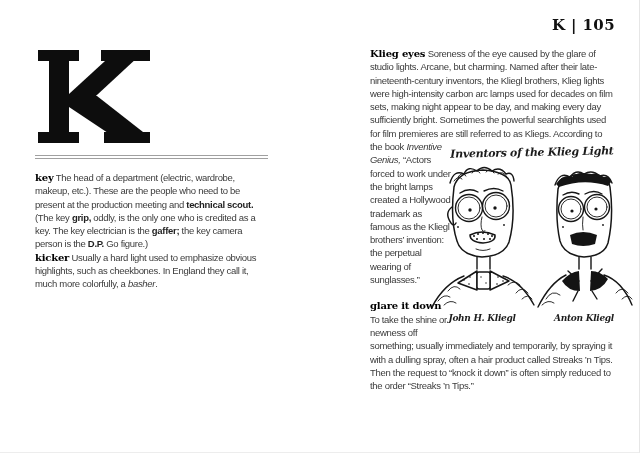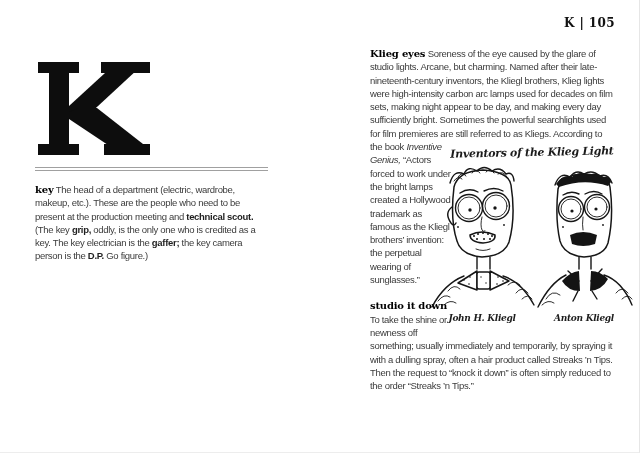--- a/index.html
+++ b/index.html
@@ -4,24 +4,24 @@
 <style>
   html,body{margin:0;padding:0;}
   body{
     width:640px;height:453px;background:#ffffff;position:relative;overflow:hidden;
     font-family:"Liberation Sans",sans-serif;color:#3b3b3b;
     -webkit-font-smoothing:antialiased;
   }
   .page{position:absolute;inset:0;background:#fff;border-right:1px solid #e6e6e6;border-bottom:1px solid #ededed;}
   .pagenum{
     position:absolute;top:16px;right:24px;
-    font-family:"DejaVu Serif",serif;font-weight:bold;font-size:12px;color:#111;
+    font-family:"DejaVu Serif",serif;font-weight:bold;font-size:15px;color:#111;
     letter-spacing:0.4px;
   }
-  .col-left{position:absolute;left:35px;top:12px;width:233px;}
+  .col-left{position:absolute;left:35px;top:0;width:233px;}
   .col-right{position:absolute;left:370px;top:47px;width:246px;}
   .bigk{display:block;margin:50px 0 0 3px;}
   .rule{margin-top:12px;height:2px;border-top:1px solid #a0a0a0;border-bottom:1px solid #a0a0a0;}
   .entries{margin-top:12px;}
   p.body{
     margin:0 0 13px 0;font-size:9.5px;line-height:13.3px;letter-spacing:-0.3px;
     text-align:left;color:#3b3b3b;
   }
   p.body.tight{margin-bottom:0;}
   p.cont{text-indent:13px;}
@@ -65,20 +65,21 @@
         <polygon points="31,44 79,0 100,0 100,7 46,57 31,57"></polygon>
         <polygon points="41,46 59,46 105,82 105,93 85,93 31,57 31,50"></polygon>
       </g>
     </svg>
 
     <div class="rule"></div>
 
     <div class="entries">
       <p class="body tight"><b class="hw">key</b><span> The head of a department (electric, wardrobe, makeup, etc.). These are the people who need to be present at the production meeting and </span><b class="em">technical scout.</b><span> (The key </span><b class="em">grip,</b><span> oddly, is the only one who is credited as a key. The key electrician is the </span><b class="em">gaffer;</b><span> the key camera person is the </span><b class="em">D.P.</b><span> Go figure.)</span></p>
 
+      <p class="body"><b class="hw">kicker</b><span> Usually a hard light used to emphasize obvious highlights, such as cheekbones. In England they call it, much more colorfully, a </span><i>basher</i><span>.</span></p>
 
 
     </div>
   </div>
 
   <div class="col-right">
 
     <p class="body klieg-p"><b class="hw">Klieg eyes</b><span> Soreness of the eye caused by the glare of studio lights. Arcane, but charming. Named after their late-nineteenth-century inventors, the Kliegl brothers, Klieg lights were high-intensity carbon arc lamps used for decades on film sets, making night appear to be day, and making every day sufficiently bright. Sometimes the powerful searchlights used for film premieres are </span><span class="illo">
           <svg width="212" height="186" viewBox="0 0 212 186">
         <text class="hand" x="110" y="13" font-size="11" text-anchor="middle" transform="rotate(-1.2 110 13)">Inventors of the Klieg Light</text>
@@ -149,16 +150,16 @@
           <path class="sketch" d="M28,122 L23,132 M42,122 L47,130"></path>
           <path class="sketch" d="M-12,138 Q0,114 16,106 M82,136 Q72,112 54,106"></path>
           <path class="sketch-thin" d="M-4,130 Q2,120 10,126 M66,124 Q72,116 78,124 M-8,136 Q-2,130 4,134 M72,130 Q78,124 82,130"></path>
         </g>
 
         <text class="hand" x="60" y="178" font-size="9" text-anchor="middle">John H. Kliegl</text>
         <text class="hand" x="162" y="178" font-size="9" text-anchor="middle">Anton Kliegl</text>
       </svg>
         </span><span>still referred to as Kliegs. According to the book </span><i>Inventive Genius,</i><span> “Actors forced to work under the bright lamps created a Hollywood trademark as famous as the Kliegl brothers’ invention: the perpetual wearing of sunglasses.”</span></p>
 
-    <p class="body"><b class="hw">studio it down</b><span> To take the shine or newness off something; usually immediately and temporarily, by spraying it with a dulling spray, often a hair product called Streaks ’n Tips. Then the request to “knock it down” is often simply reduced to the order “Streaks ’n Tips.”</span></p>
+    <p class="body"><b class="hw">glare it down</b><span> To take the shine or newness off something; usually immediately and temporarily, by spraying it with a dulling spray, often a hair product called Streaks ’n Tips. Then the request to “knock it down” is often simply reduced to the order “Streaks ’n Tips.”</span></p>
 
   </div>
 </div>
 
 </body></html>

